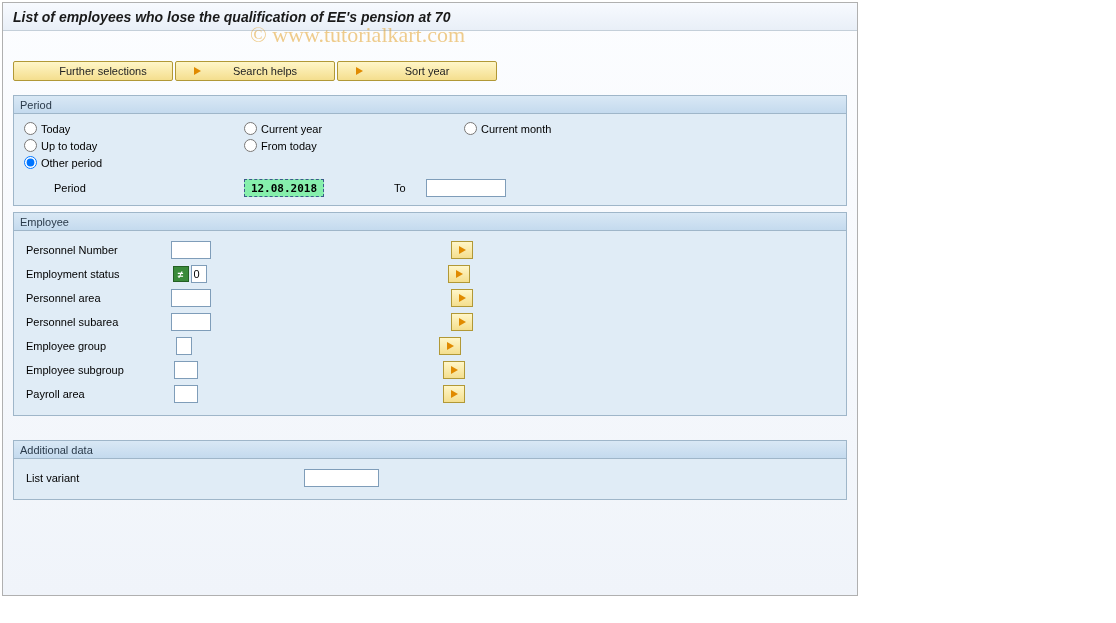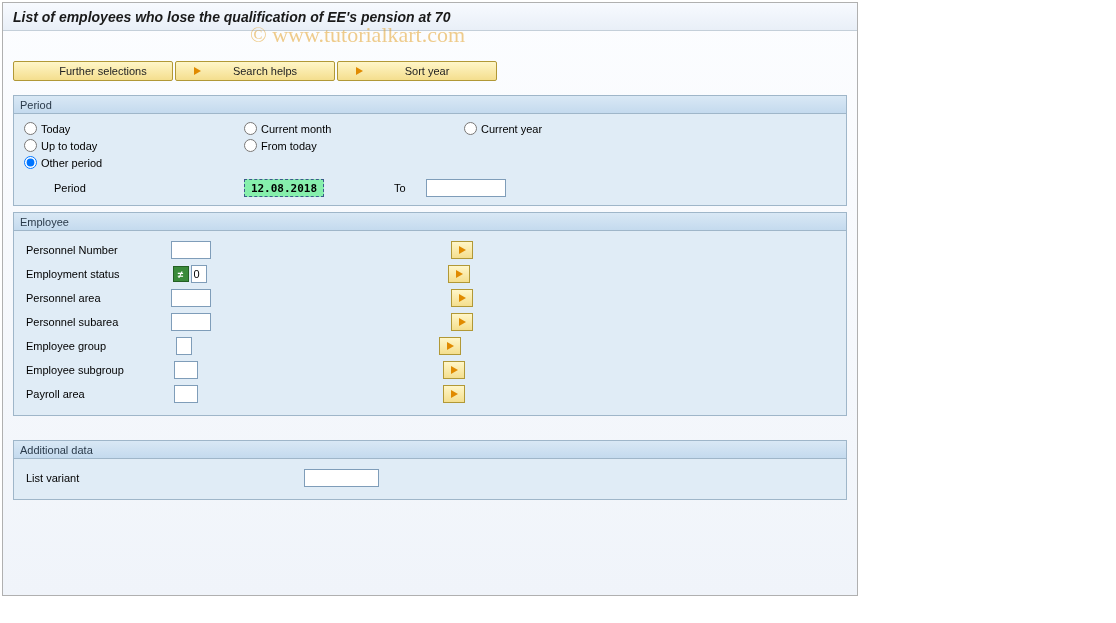--- a/index.html
+++ b/index.html
@@ -205,25 +205,25 @@
   <div class="panel">
     <div class="panel-header">Period</div>
     <div class="panel-body">
       <div class="radio-grid">
         <label class="radio-item">
             <input type="radio" name="period" style="">
             <span>Today</span>
           </label>
         <label class="radio-item">
             <input type="radio" name="period" style="">
+            <span>Current year</span>
+          </label>
+        <label class="radio-item">
+            <input type="radio" name="period" style="">
             <span>Current month</span>
-          </label>
-        <label class="radio-item">
-            <input type="radio" name="period" style="">
-            <span>Current year</span>
           </label>
         <div style="flex-basis:100%;height:0"></div>
         <label class="radio-item">
             <input type="radio" name="period" style="">
             <span>Up to today</span>
           </label>
         <label class="radio-item">
             <input type="radio" name="period" style="">
             <span>From today</span>
           </label>

